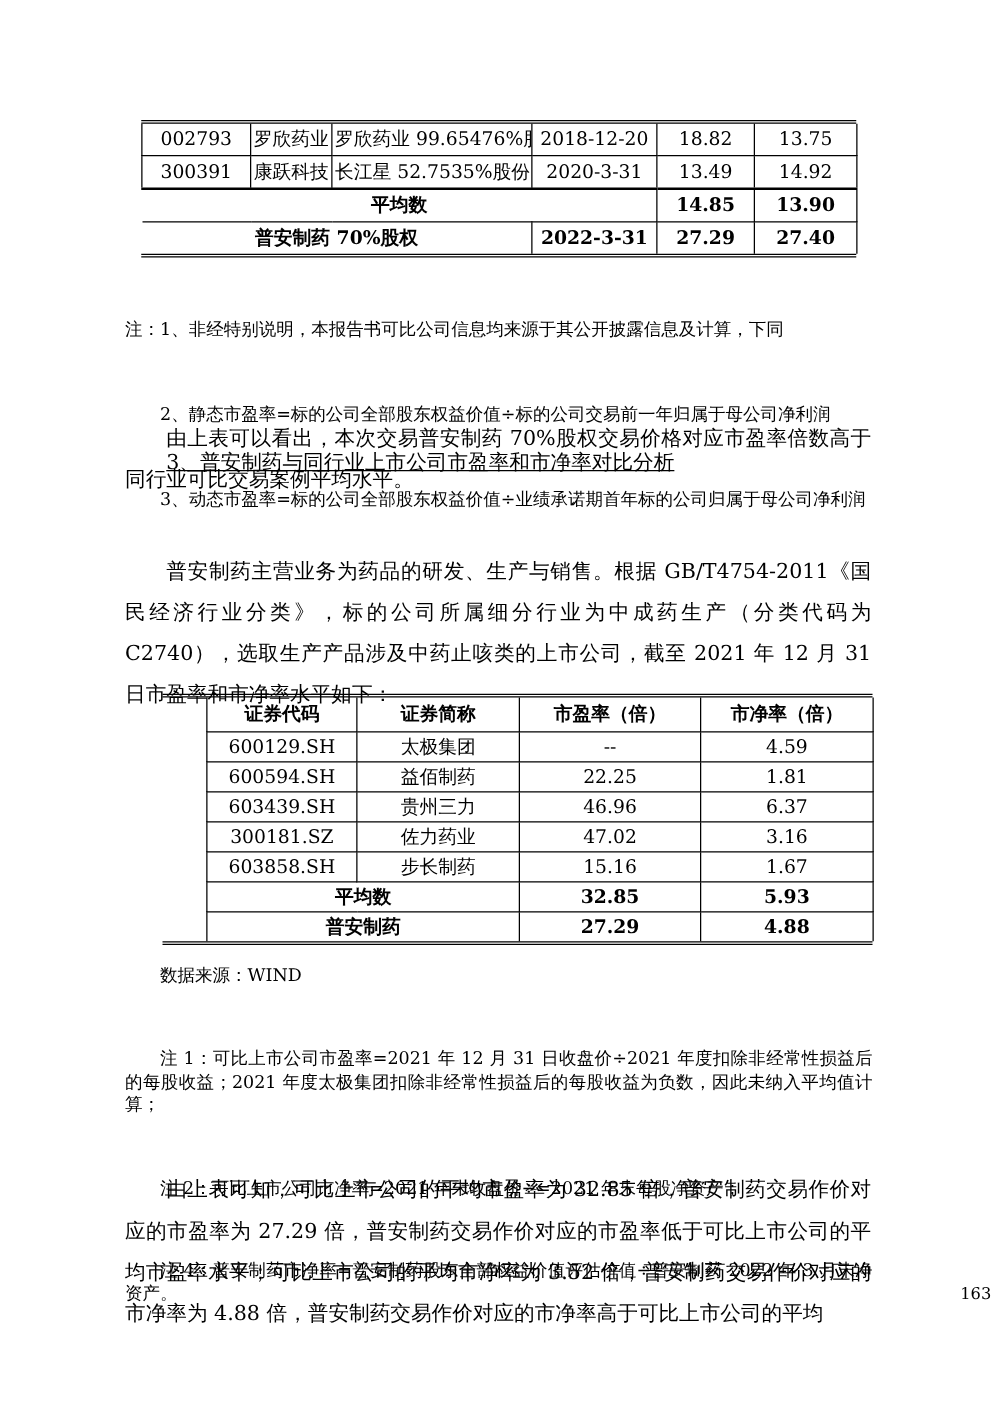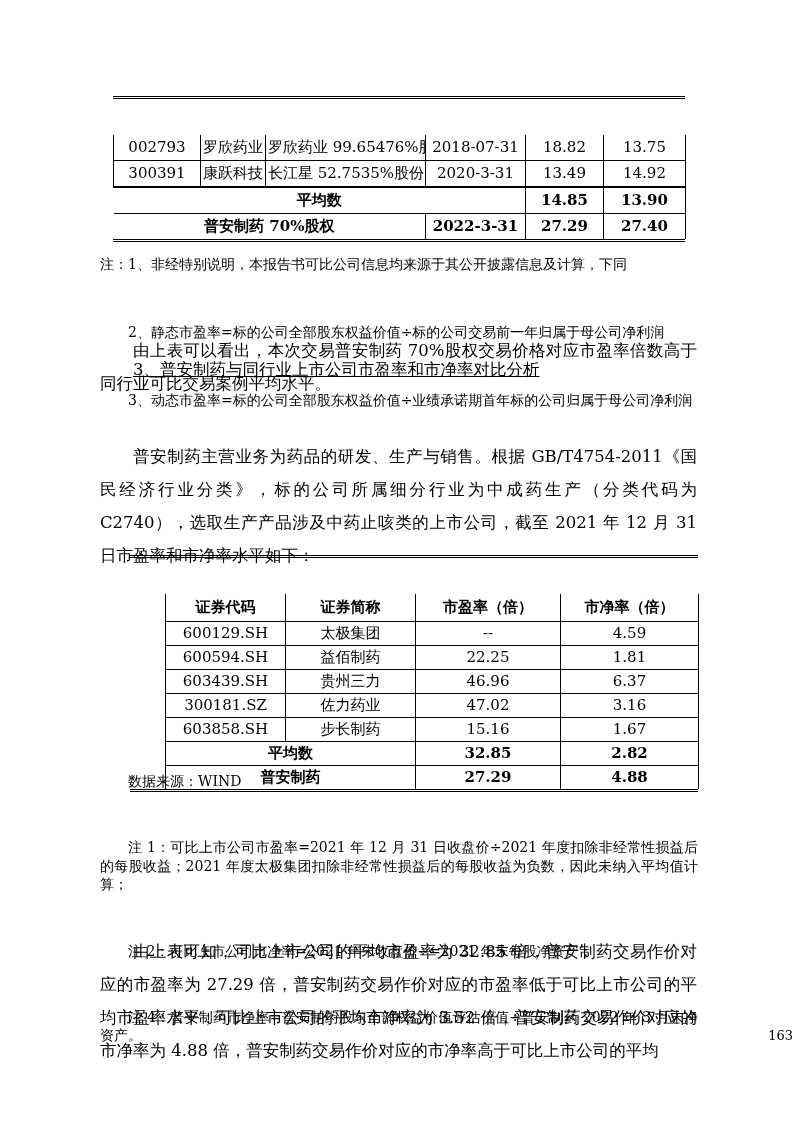--- a/index.html
+++ b/index.html
@@ -4,21 +4,21 @@
 <style>
   html,body { margin:0; padding:0; background:#ffffff; }
   .page {
     position:relative; width:793px; height:1122px; background:#ffffff;
     font-family:"DejaVu Serif","Liberation Serif",serif; color:#000;
     overflow:hidden;
   }
   .tbl-wrap { position:absolute; border-top:3px double #000; border-bottom:3px double #000; }
   .t1 { left:113px; top:96px;  width:572px; }
   .t2 { left:130px; top:555px; width:533px;padding-left:35px; }
-  table { border-collapse:collapse; width:100%; table-layout:fixed;margin-top:36px; }
+  table { border-collapse:collapse; width:100%; table-layout:fixed; }
   td,th { border:1px solid #000; text-align:center; vertical-align:middle;
           font-size:15px; line-height:19px; padding:3px 2px; font-weight:normal;
           overflow:hidden; white-space:nowrap; }
   tr:first-child > td, tr:first-child > th { border-top:none; }
   tr:last-child  > td { border-bottom:none; }
   .t2 td { padding:2px; }
   .t2 th { font-weight:bold; padding:4px 2px; }
   .bold td { font-weight:bold; }
   .noleft   { border-left:none !important; }
   .thicktop { border-top:2px solid #000 !important; }
@@ -55,21 +55,21 @@
           <col style="width:160px">
         <col style="width:100px">
           <col style="width:78px">
           <col style="width:82px">
       </colgroup>
       <tbody>
         <tr>
           <td>002793</td>
           <td>罗欣药业</td>
           <td>罗欣药业 99.65476%股权</td>
-          <td>2018-07-31</td>
+          <td>2018-12-20</td>
           <td>18.82</td>
           <td>13.75</td>
         </tr>
         <tr>
           <td>300391</td>
           <td>康跃科技</td>
           <td>长江星 52.7535%股份</td>
           <td>2020-3-31</td>
           <td>13.49</td>
           <td>14.92</td>
@@ -142,21 +142,21 @@
         </tr>
         <tr>
           <td>603858.SH</td>
           <td>步长制药</td>
           <td>15.16</td>
           <td>1.67</td>
         </tr>
         <tr class="bold">
           <td colspan="2">平均数</td>
           <td>32.85</td>
-          <td>2.82</td>
+          <td>5.93</td>
         </tr>
         <tr class="bold">
           <td colspan="2">普安制药</td>
           <td>27.29</td>
           <td>4.88</td>
         </tr>
       </tbody>
     </table>
   </div>
 

